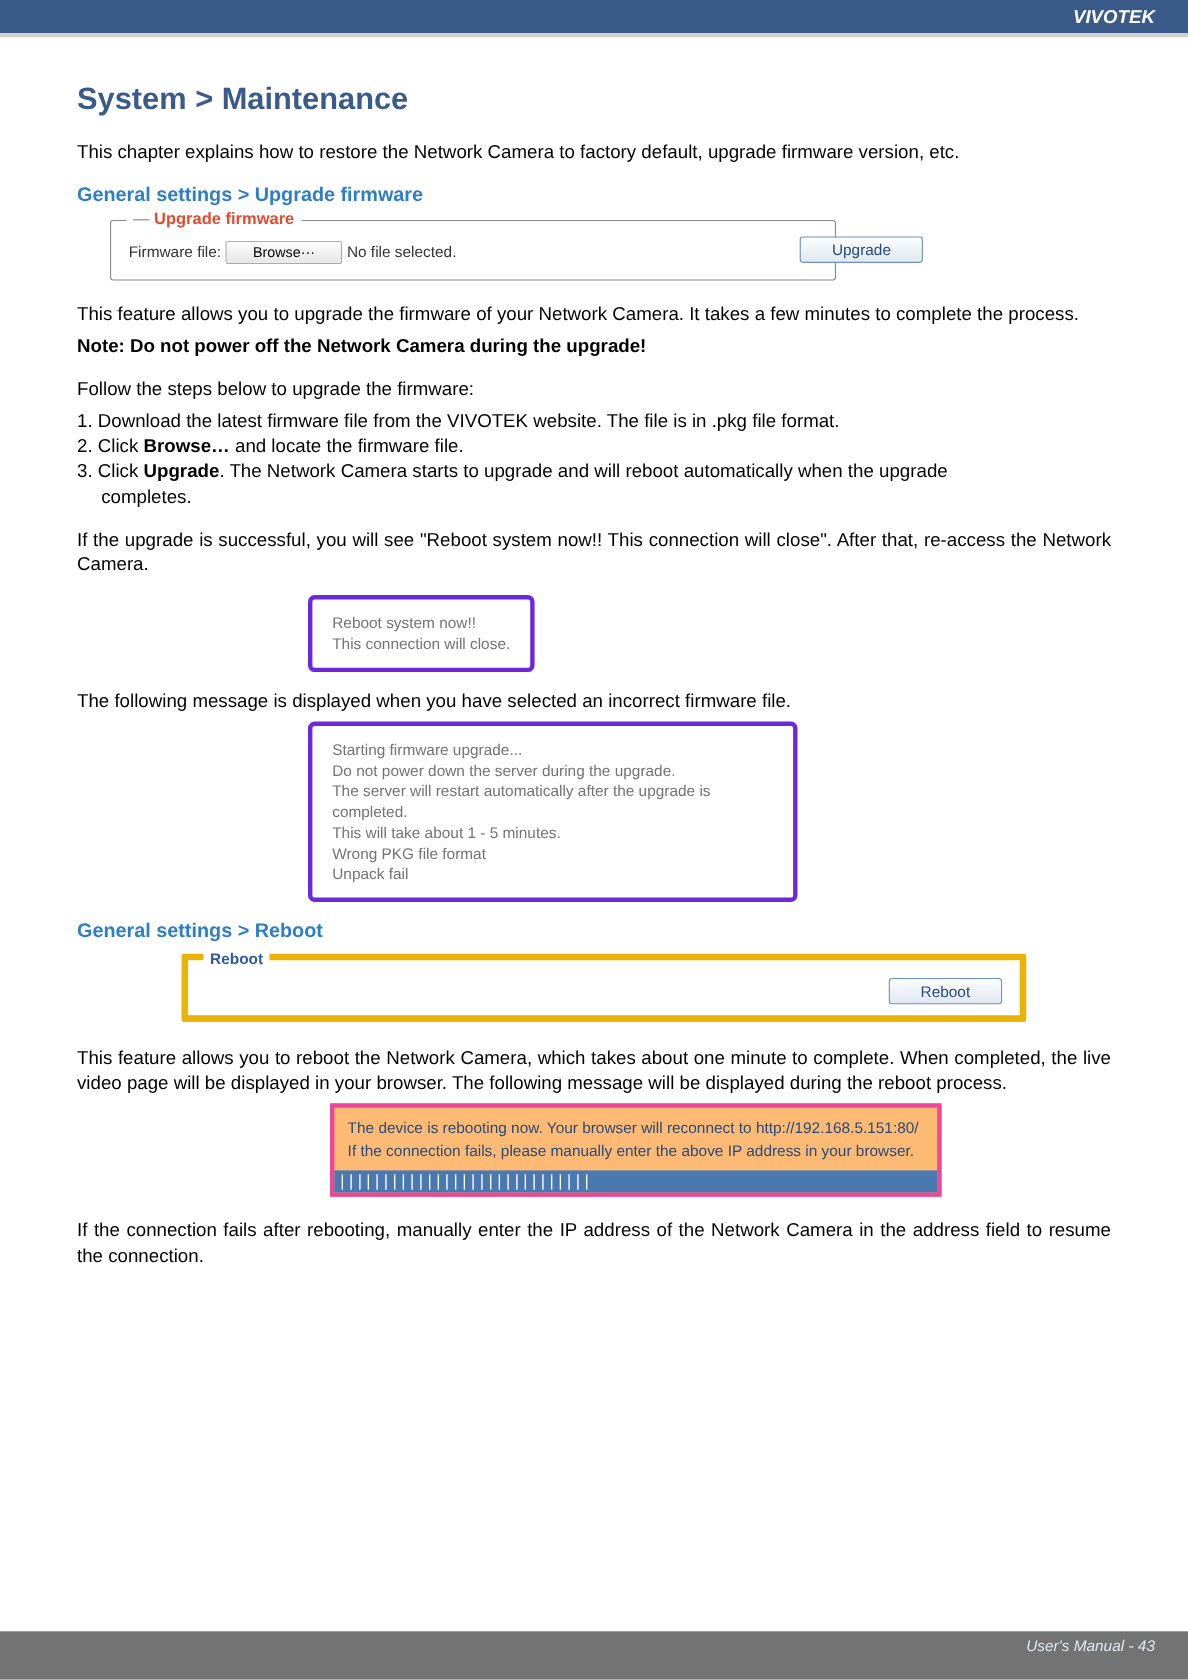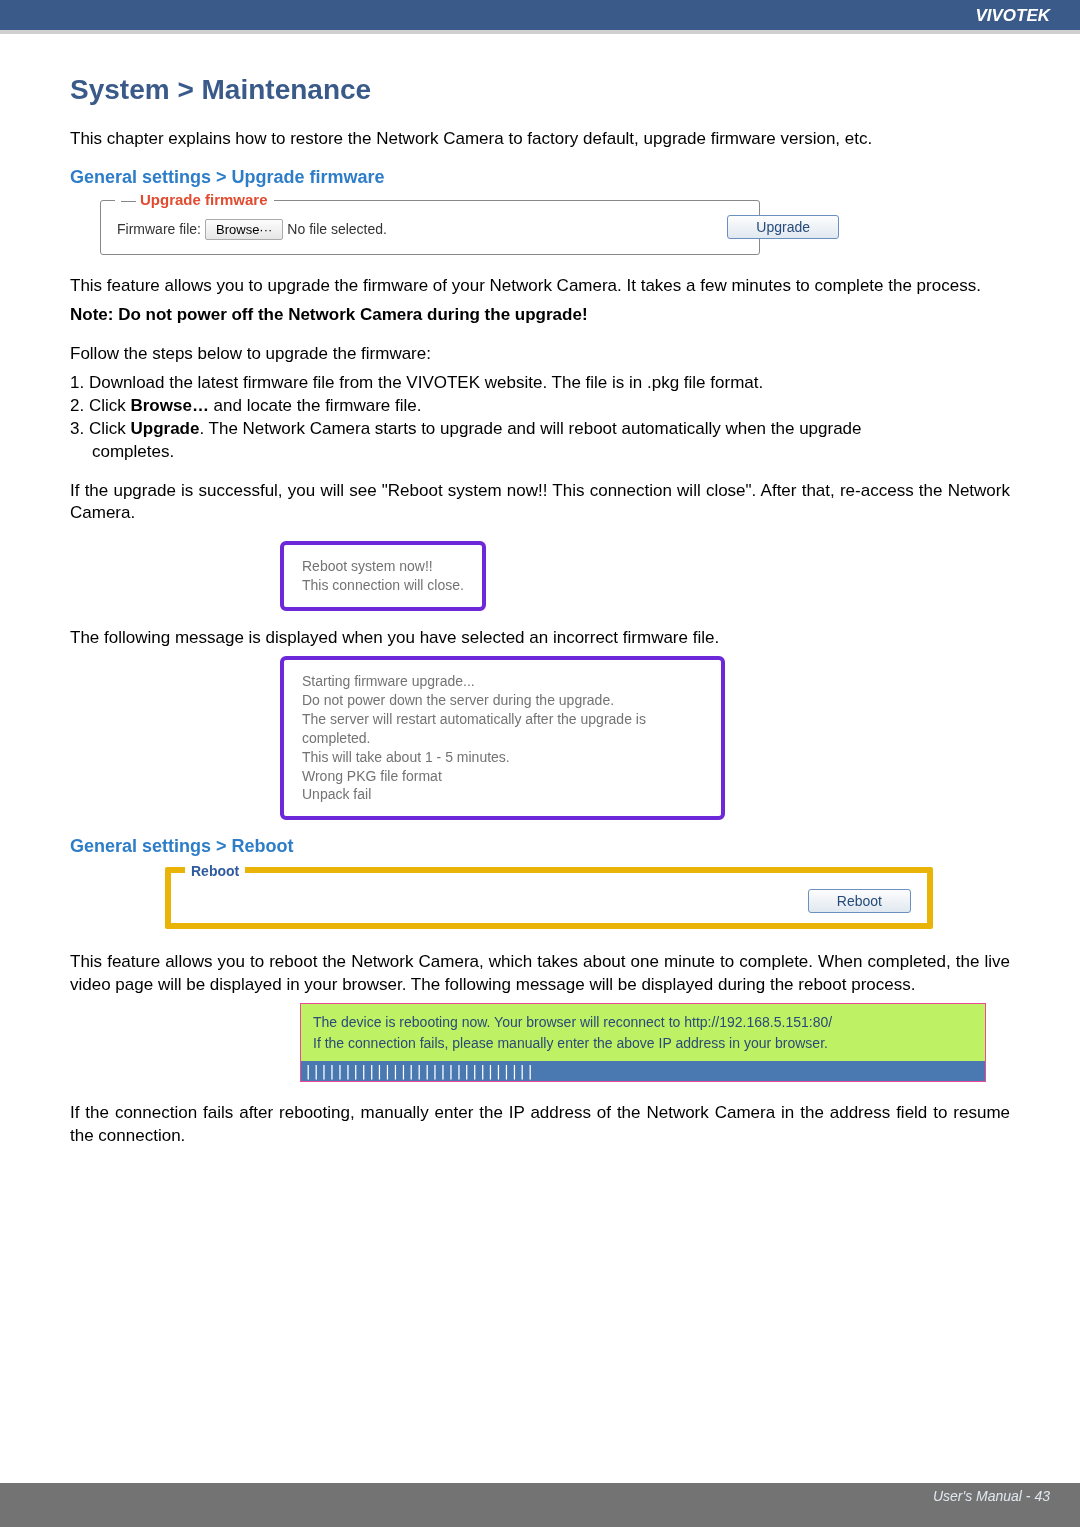--- a/index.html
+++ b/index.html
@@ -80,21 +80,21 @@
     .firmware-row {
       display: flex;
       align-items: center;
       gap: 4px;
       font-size: 14px;
     }
     .firmware-label { color: #333; }
     .browse-btn {
       font-family: inherit;
       font-size: 13px;
-      padding: 2px 10px;
+      padding: 2px 24px;
       border: 1px solid #aaa;
       background: linear-gradient(#fdfdfd, #e6e6e6);
       border-radius: 2px;
       cursor: pointer;
     }
     .no-file { color: #333; font-size: 14px; }
     .upgrade-btn, .reboot-btn {
       font-family: inherit;
       font-size: 14px;
       padding: 3px 28px;
@@ -141,23 +141,23 @@
       font-weight: bold;
       font-size: 14px;
     }
     .reboot-btn-wrap {
       position: absolute;
       right: 16px;
       bottom: 10px;
     }
     .reboot-msg-box {
       margin: 6px 0 20px 230px;
-      width: 686px;
-      border: 1px solid #ec4899;
-      background: #bef264;
+      width: 556px;
+      border: 4px solid #ec4899;
+      background: #fdba74;
       font-size: 14px;
     }
     .reboot-msg-text {
       padding: 8px 12px 2px 12px;
       color: #2a4a7a;
       line-height: 1.45;
     }
     .progress-bar {
       height: 20px;
       background: #4a78b0;

